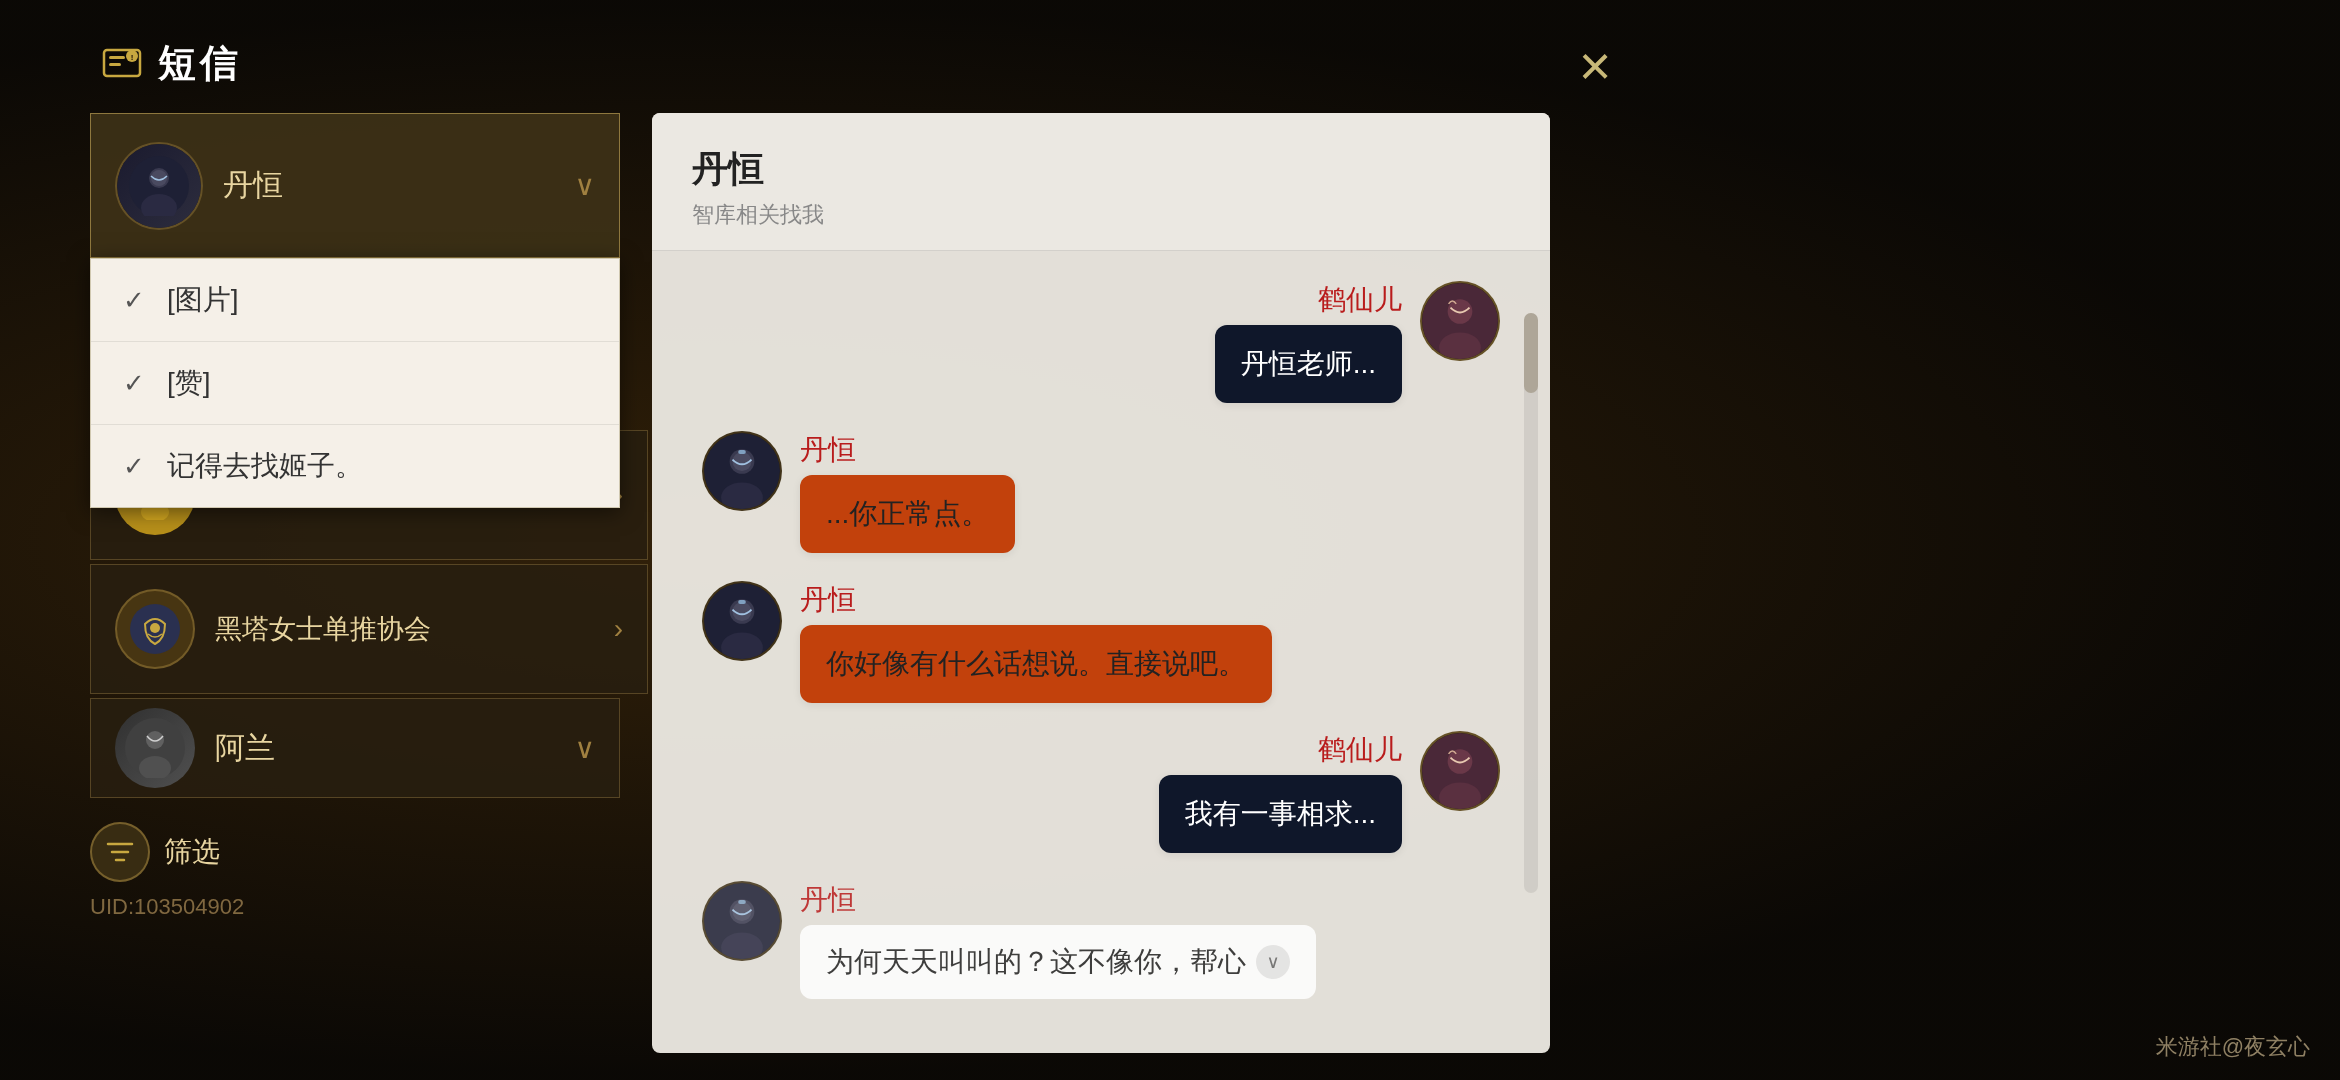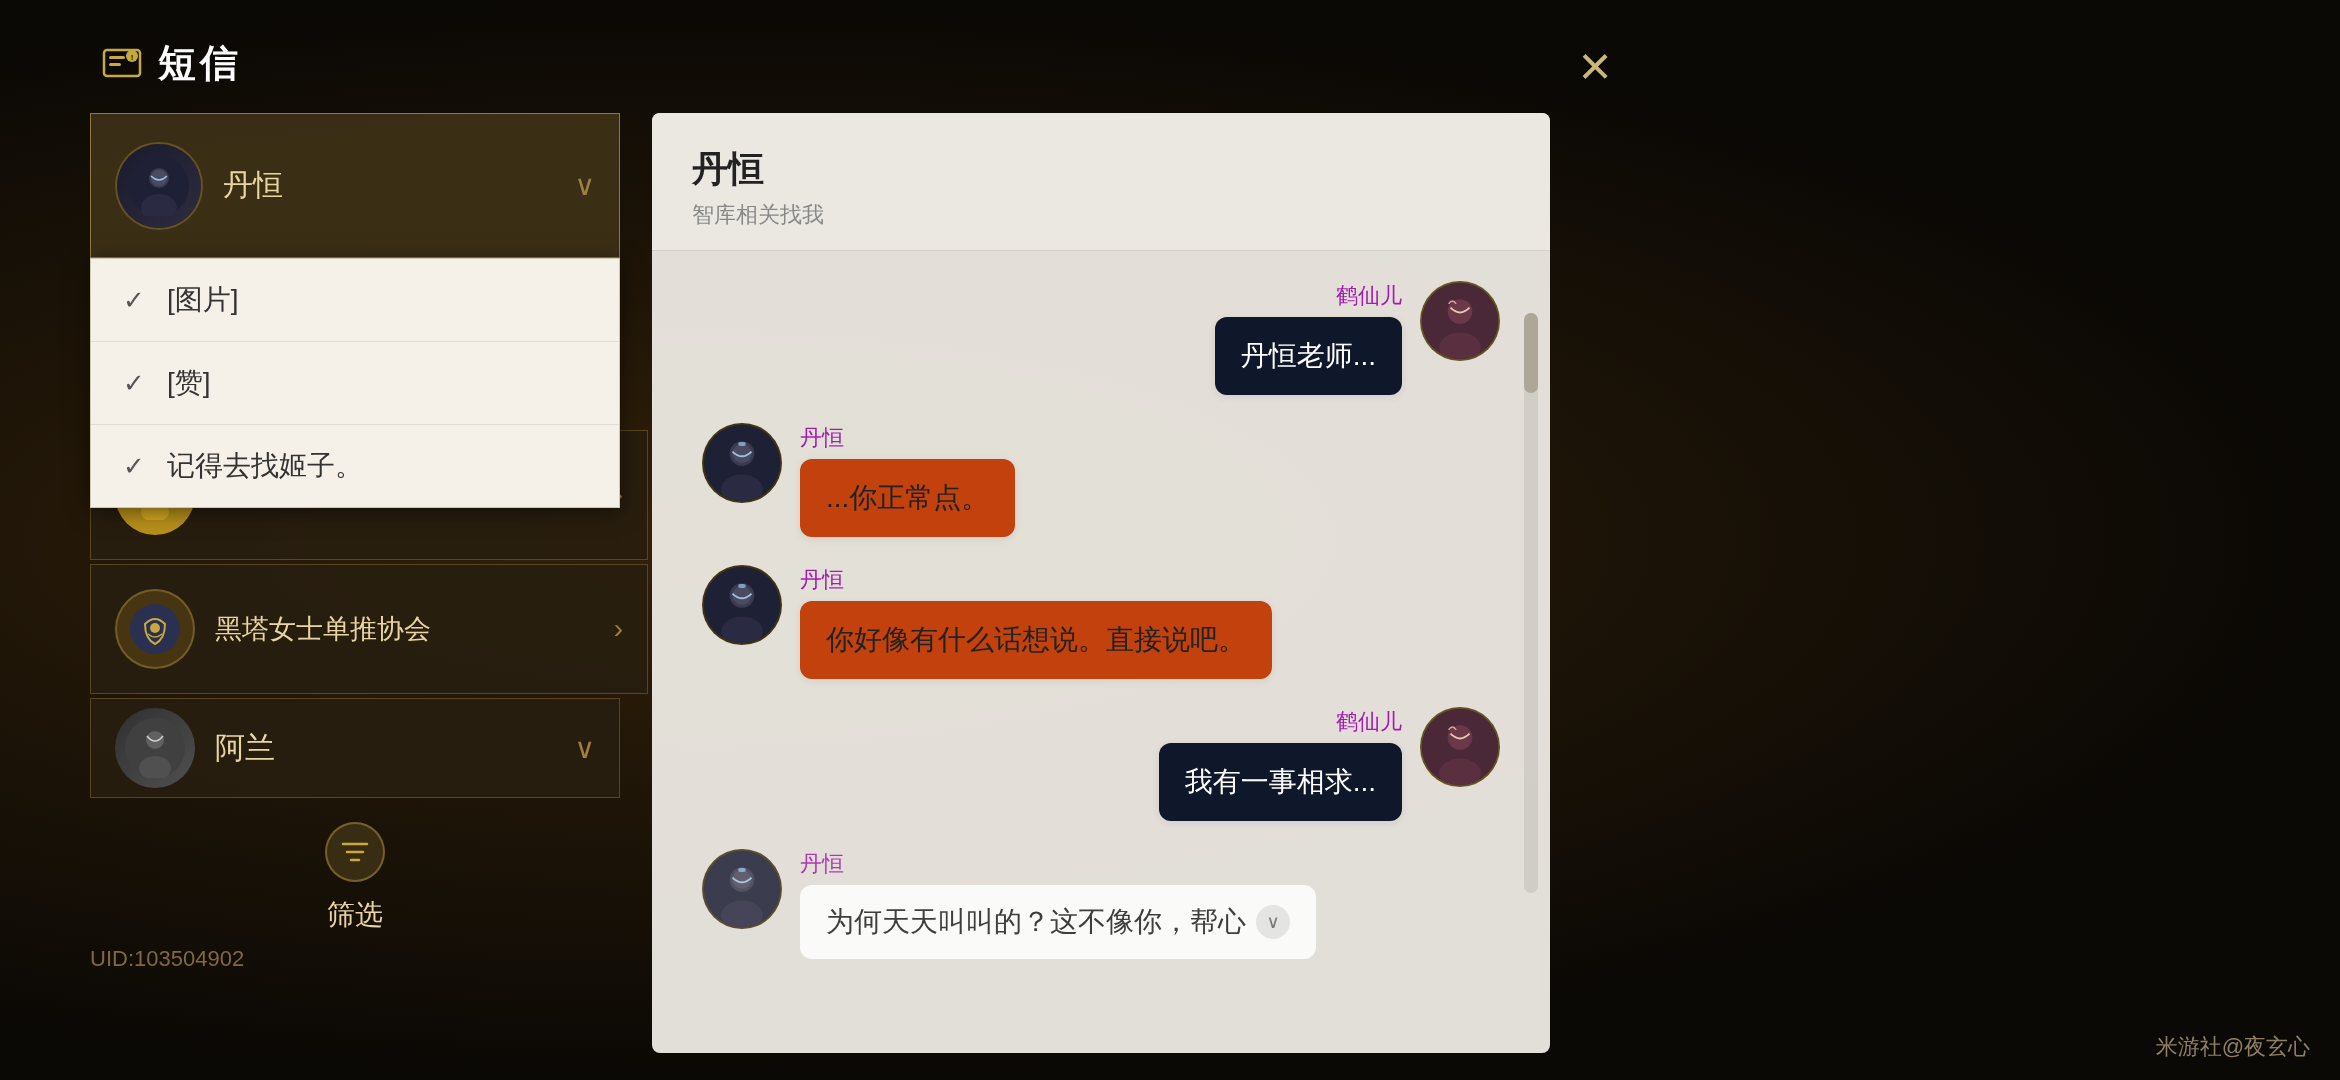--- a/index.html
+++ b/index.html
@@ -226,21 +226,20 @@
 
     
     .filter-btn {
       position: absolute;
       bottom: 80px;
       left: 20px;
       display: flex;
       align-items: center;
       gap: 14px;
       cursor: pointer;
-      flex-direction: column;
     }
 
     .filter-icon-circle {
       width: 60px;
       height: 60px;
       border-radius: 50%;
       background: rgba(60,48,20,0.9);
       border: 2px solid rgba(160,130,60,0.6);
       display: flex;
       align-items: center;
@@ -352,22 +351,22 @@
     }
 
     .msg-content {
       display: flex;
       flex-direction: column;
       gap: 6px;
       max-width: 600px;
     }
 
     .msg-sender {
-      font-size: 22px;
-      color: #a21caf;
+      font-size: 28px;
+      color: #b91c1c;
     }
 
     .msg-sender.right { text-align: right; }
 
     .msg-bubble {
       background: #c2410c;
       border-radius: 12px;
       padding: 18px 26px;
       font-size: 28px;
       color: #222;

